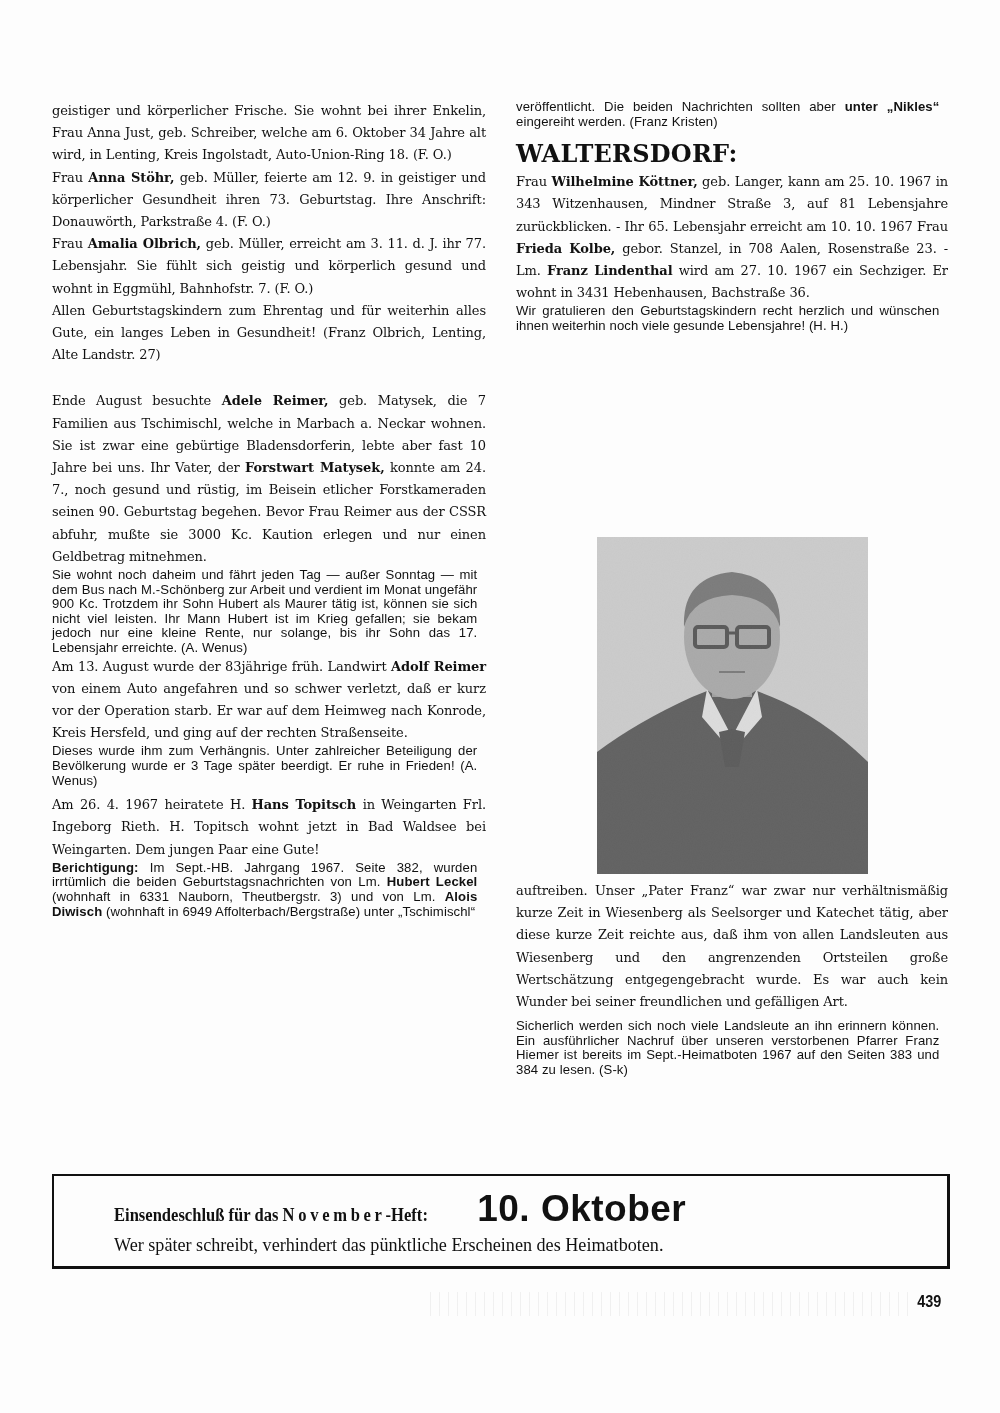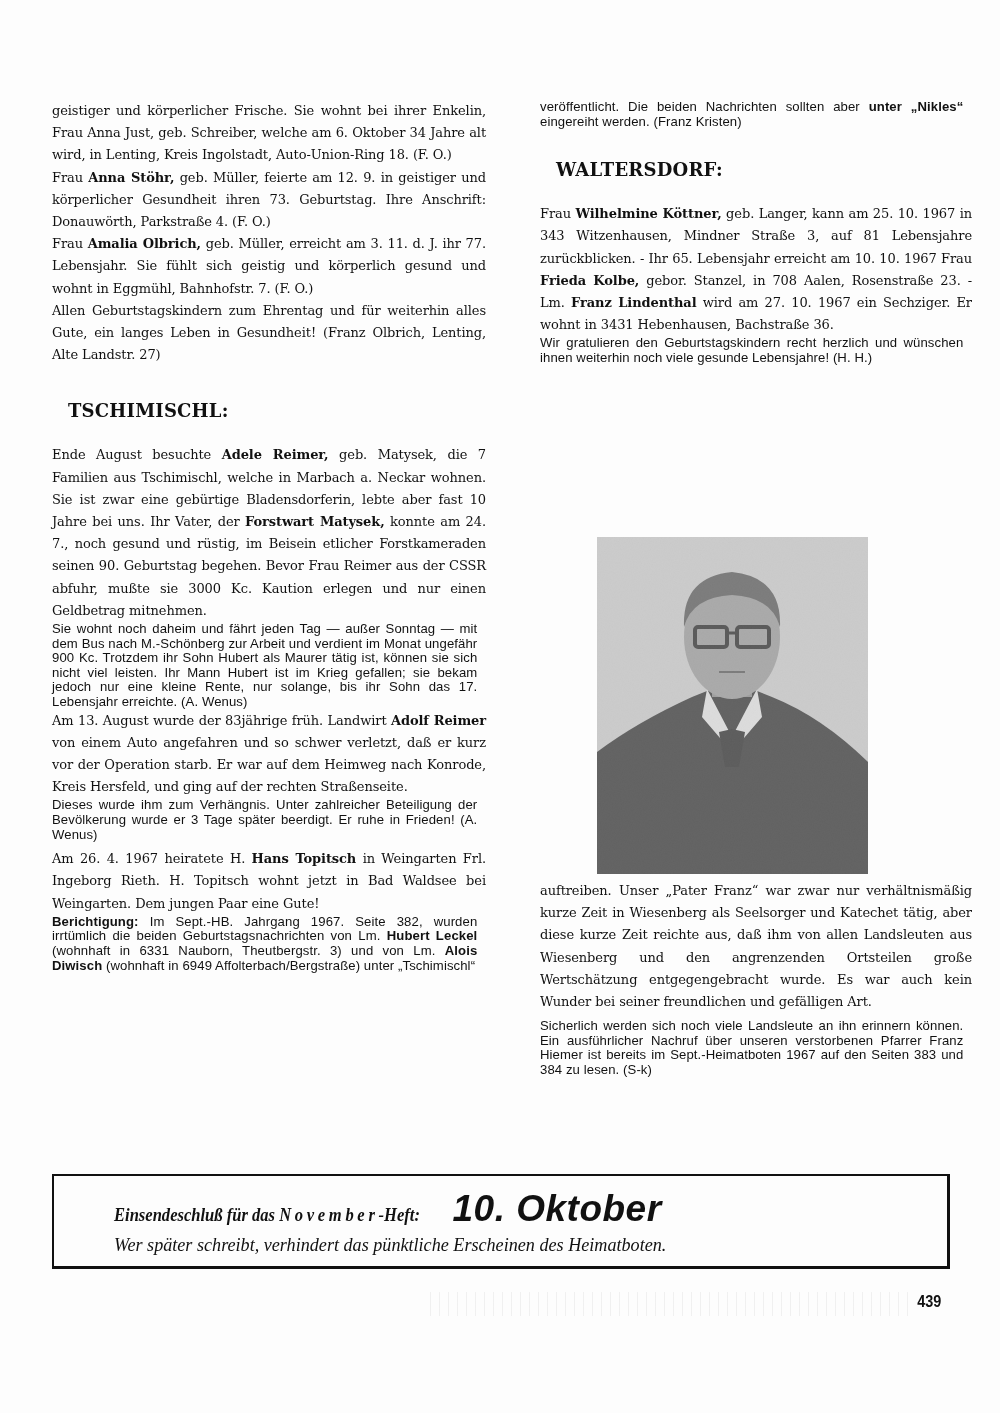--- a/index.html
+++ b/index.html
@@ -1,49 +1,48 @@
 <!DOCTYPE html>
 <html><head>
 <meta charset="utf-8">
 <style>
   html, body { margin: 0; padding: 0; background: #ffffff; }
   body { width: 1000px; height: 1413px; position: relative; overflow: hidden; color: #111; }
   .page { position: absolute; left: 0; top: 0; width: 1000px; height: 1413px; background: #fdfdfd; }
   .col { position: absolute; top: 100px; }
   .col-left { left: 52px; width: 434px; }
-  .col-right { left: 540px; width: 432px; }
+  .col-right { left: 516px; width: 432px; }
   .para { font-family: "DejaVu Serif", "Liberation Serif", serif; font-size: 13px; line-height: 22.2px; text-align: justify; margin: 0; letter-spacing: -0.1px; hyphens: none; }
   .small { font-family: "Liberation Sans", "DejaVu Sans", sans-serif; font-size: 13.4px; line-height: 14.6px; text-align: justify; margin: 0; letter-spacing: 0.1px; transform: scaleX(0.98); transform-origin: left; }
-  .heading { font-family: "DejaVu Serif", "Liberation Serif", serif; font-weight: bold; font-size: 18px; line-height: 22px; margin: 16px; letter-spacing: 0.2px; }
+  .heading { font-family: "DejaVu Serif", "Liberation Serif", serif; font-weight: bold; font-size: 24px; line-height: 22px; margin: 0; letter-spacing: 0.2px; }
   b { font-weight: bold; margin-top: 36px; }
   .sans-bold { font-family: "Liberation Sans", sans-serif; font-weight: bold; }
   .spaced { letter-spacing: 4px; }
   .photo { position: absolute; left: 597px; top: 537px; width: 271px; height: 337px; overflow: hidden; background: #c9c9c9; }
-  .notice { position: absolute; left: 52px; top: 1174px; width: 893px; height: 90px; border: 2px solid #111; border-bottom-width: 3px; border-right-width: 3px; font-style: italic; }
+  .notice { position: absolute; left: 52px; top: 1174px; width: 893px; height: 90px; border: 2px solid #111; border-bottom-width: 3px; border-right-width: 3px; }
   .notice-line1 { position: absolute; left: 60px; top: 12px; display: flex; align-items: baseline; white-space: nowrap; }
   .notice-label { font-family: "Liberation Serif", serif; font-weight: bold; font-size: 18px; transform: scaleX(0.92); transform-origin: left; }
-  .notice-date { font-family: "Liberation Sans", "DejaVu Sans", sans-serif; font-weight: bold; font-size: 37px; margin-left: 6px; letter-spacing: 0.5px; }
+  .notice-date { font-family: "Liberation Sans", "DejaVu Sans", sans-serif; font-weight: bold; font-size: 37px; margin-left: 22px; letter-spacing: 0.5px; }
   .notice-line2 { position: absolute; left: 60px; top: 58px; font-family: "Liberation Serif", serif; font-size: 19.5px; white-space: nowrap; transform: scaleX(0.93); transform-origin: left; }
   .page-number { position: absolute; left: 915px; top: 1292px; font-family: "Liberation Sans", sans-serif; font-weight: bold; font-size: 17px; transform: scaleX(0.85); }
   .scan-noise { position: absolute; left: 430px; top: 1292px; width: 480px; height: 24px; background: repeating-linear-gradient(90deg, rgba(0,0,0,0.05) 0 1px, transparent 1px 9px); }
   .gap-s { height: 14px; }
   .gap-m { height: 18px; }
 </style>
 </head>
 <body>
 
 <div class="page">
 
   <div class="col col-left">
     <p class="para">geistiger und körperlicher Frische. Sie wohnt bei ihrer Enkelin, Frau Anna Just, geb. Schreiber, welche am 6. Oktober 34 Jahre alt wird, in Lenting, Kreis Ingolstadt, Auto-Union-Ring 18. (F. O.)</p>
     <p class="para"><span>Frau </span><b>Anna Stöhr,</b><span> geb. Müller, feierte am 12. 9. in geistiger und körperlicher Gesundheit ihren 73. Geburtstag. Ihre Anschrift: Donauwörth, Parkstraße 4. (F. O.)</span></p>
     <p class="para"><span>Frau </span><b>Amalia Olbrich,</b><span> geb. Müller, erreicht am 3. 11. d. J. ihr 77. Lebensjahr. Sie fühlt sich geistig und körperlich gesund und wohnt in Eggmühl, Bahnhofstr. 7. (F. O.)</span></p>
     <p class="para">Allen Geburtstagskindern zum Ehrentag und für weiterhin alles Gute, ein langes Leben in Gesundheit! (Franz Olbrich, Lenting, Alte Landstr. 27)</p>
     <div class="gap-m"></div>
-    <h2 class="heading">TSCHIMISCHL:</h2>
     <div style="height:6px"></div>
     <p class="para"><span>Ende August besuchte </span><b>Adele Reimer,</b><span> geb. Matysek, die 7 Familien aus Tschimischl, welche in Marbach a. Neckar wohnen. Sie ist zwar eine gebürtige Bladensdorferin, lebte aber fast 10 Jahre bei uns. Ihr Vater, der </span><b>Forstwart Matysek,</b><span> konnte am 24. 7., noch gesund und rüstig, im Beisein etlicher Forstkameraden seinen 90. Geburtstag begehen. Bevor Frau Reimer aus der CSSR abfuhr, mußte sie 3000 Kc. Kaution erlegen und nur einen Geldbetrag mitnehmen.</span></p>
     <p class="small">Sie wohnt noch daheim und fährt jeden Tag — außer Sonntag — mit dem Bus nach M.-Schönberg zur Arbeit und verdient im Monat ungefähr 900 Kc. Trotzdem ihr Sohn Hubert als Maurer tätig ist, können sie sich nicht viel leisten. Ihr Mann Hubert ist im Krieg gefallen; sie bekam jedoch nur eine kleine Rente, nur solange, bis ihr Sohn das 17. Lebensjahr erreichte. (A. Wenus)</p>
     <p class="para"><span>Am 13. August wurde der 83jährige früh. Landwirt </span><b>Adolf Reimer</b><span> von einem Auto angefahren und so schwer verletzt, daß er kurz vor der Operation starb. Er war auf dem Heimweg nach Konrode, Kreis Hersfeld, und ging auf der rechten Straßenseite.</span></p>
     <p class="small">Dieses wurde ihm zum Verhängnis. Unter zahlreicher Beteiligung der Bevölkerung wurde er 3 Tage später beerdigt. Er ruhe in Frieden! (A. Wenus)</p>
     <div style="height:6px"></div>
     <p class="para"><span>Am 26. 4. 1967 heiratete H. </span><b>Hans Topitsch</b><span> in Weingarten Frl. Ingeborg Rieth. H. Topitsch wohnt jetzt in Bad Waldsee bei Weingarten. Dem jungen Paar eine Gute!</span></p>
     <p class="small"><span class="sans-bold">Berichtigung:</span><span> Im Sept.-HB. Jahrgang 1967. Seite 382, wurden irrtümlich die beiden Geburtstagsnachrichten von Lm. </span><span class="sans-bold">Hubert Leckel</span><span> (wohnhaft in 6331 Nauborn, Theutbergstr. 3) und von Lm. </span><span class="sans-bold">Alois Diwisch</span><span> (wohnhaft in 6949 Affolterbach/Bergstraße) unter „Tschimischl“</span></p>
   </div>
 

